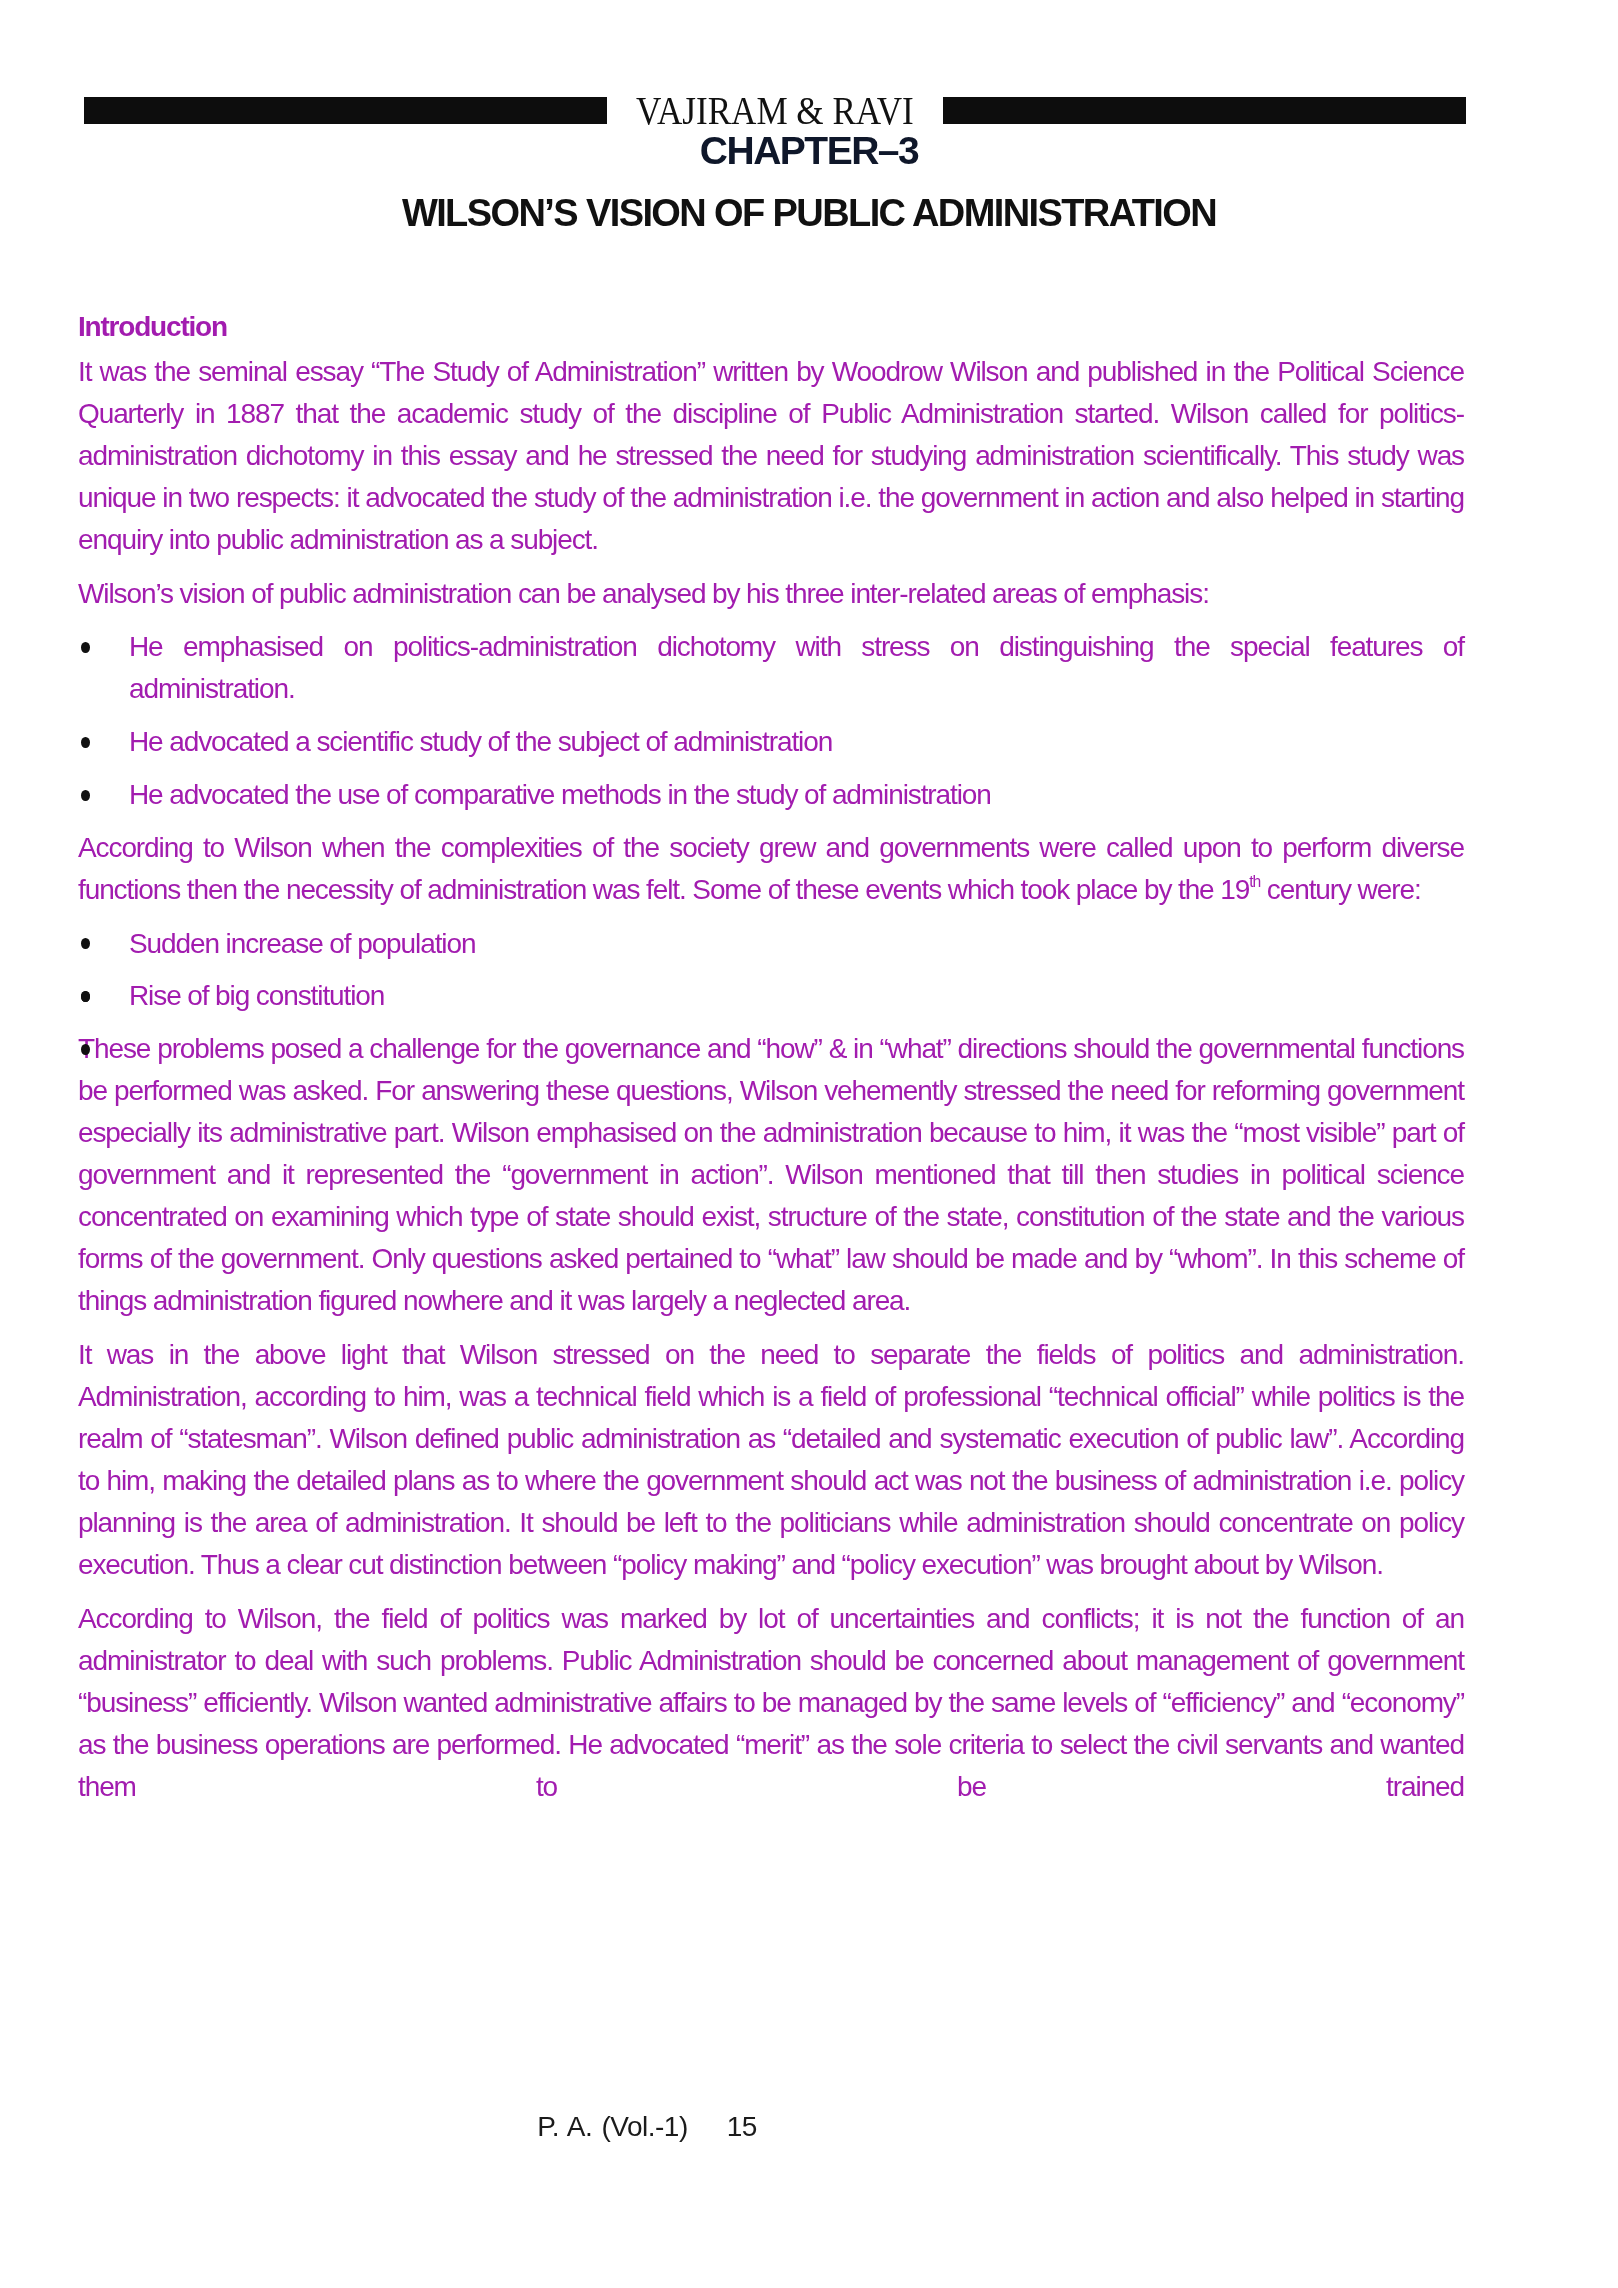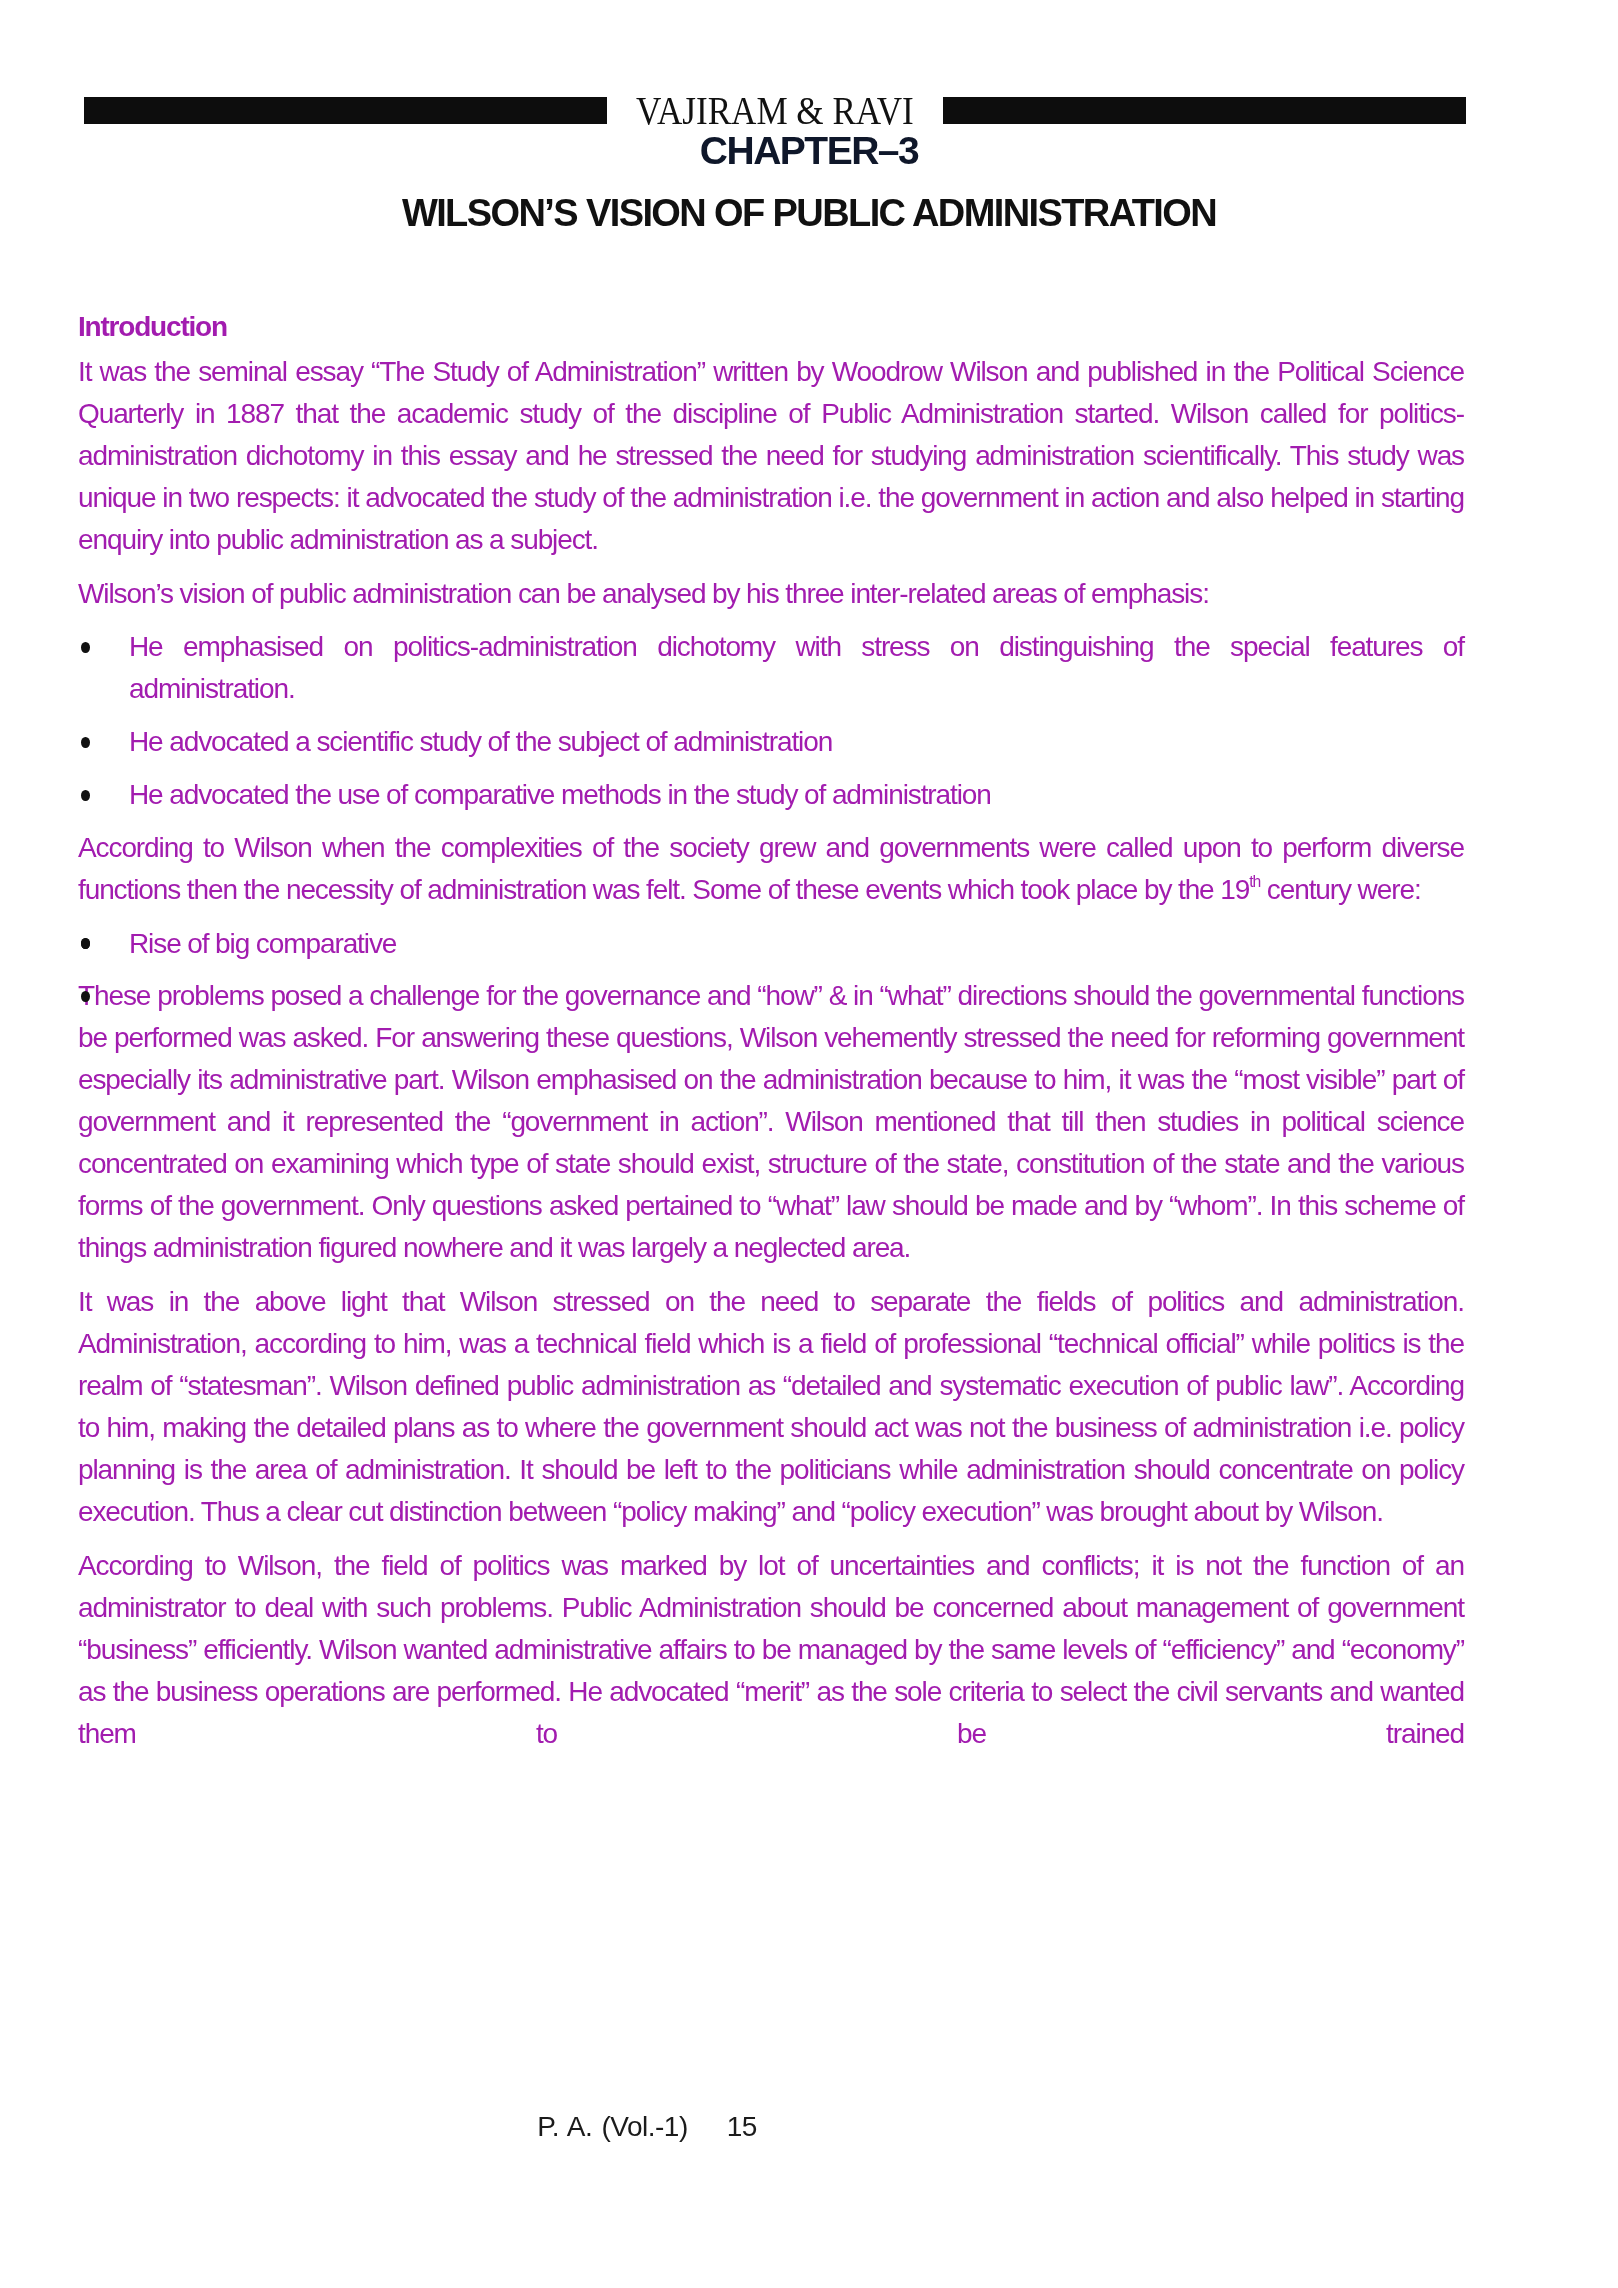--- a/index.html
+++ b/index.html
@@ -61,22 +61,23 @@
   <h2>Introduction</h2>
   <p>It was the seminal essay “The Study of Administration” written by Woodrow Wilson and published in the Political Science Quarterly in 1887 that the academic study of the discipline of Public Administration started. Wilson called for politics-administration dichotomy in this essay and he stressed the need for studying administration scientifically. This study was unique in two respects: it advocated the study of the administration i.e. the government in action and also helped in starting enquiry into public administration as a subject.</p>
   <p>Wilson’s vision of public administration can be analysed by his three inter-related areas of emphasis:</p>
   <ul>
     <li><span class="bullet"></span><span>He emphasised on politics-administration dichotomy with stress on distinguishing the special features of administration.</span></li>
     <li><span class="bullet"></span><span>He advocated a scientific study of the subject of administration</span></li>
     <li><span class="bullet"></span><span>He advocated the use of comparative methods in the study of administration</span></li>
   </ul>
   <p><span>According to Wilson when the complexities of the society grew and governments were called upon to perform diverse functions then the necessity of administration was felt. Some of these events which took place by the 19</span><sup>th</sup><span> century were:</span></p>
   <ul>
+    <li><span class="bullet"></span><span>Sudden increase of population</span></li>
     <li><span class="bullet"></span></li>
-    <li><span class="bullet"></span><span>Rise of big comparative</span></li>
+    <li><span class="bullet"></span><span>Rise of big constitution</span></li>
     <li><span class="bullet"></span></li>
   </ul>
   <p>These problems posed a challenge for the governance and “how” &amp; in “what” directions should the governmental functions be performed was asked. For answering these questions, Wilson vehemently stressed the need for reforming government especially its administrative part. Wilson emphasised on the administration because to him, it was the “most visible” part of government and it represented the “government in action”. Wilson mentioned that till then studies in political science concentrated on examining which type of state should exist, structure of the state, constitution of the state and the various forms of the government. Only questions asked pertained to “what” law should be made and by “whom”. In this scheme of things administration figured nowhere and it was largely a neglected area.</p>
   <p>It was in the above light that Wilson stressed on the need to separate the fields of politics and administration. Administration, according to him, was a technical field which is a field of professional “technical official” while politics is the realm of “statesman”. Wilson defined public administration as “detailed and systematic execution of public law”. According to him, making the detailed plans as to where the government should act was not the business of administration i.e. policy planning is the area of administration. It should be left to the politicians while administration should concentrate on policy execution. Thus a clear cut distinction between “policy making” and “policy execution” was brought about by Wilson.</p>
   <p style="text-align-last: justify;">According to Wilson, the field of politics was marked by lot of uncertainties and conflicts; it is not the function of an administrator to deal with such problems. Public Administration should be concerned about management of government “business” efficiently. Wilson wanted administrative affairs to be managed by the same levels of “efficiency” and “economy” as the business operations are performed. He advocated “merit” as the sole criteria to select the civil servants and wanted them to be trained</p>
 </div>
 
 <div class="footer">
   <span>P. A. (Vol.-1)</span><span class="page-num">15</span>
 </div>

